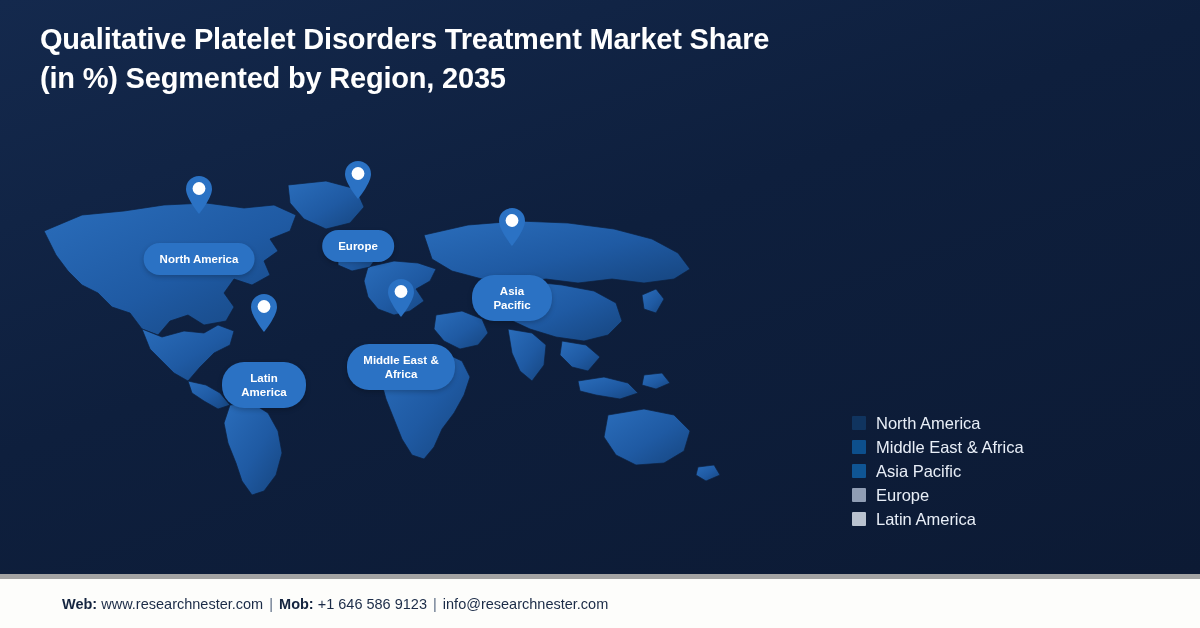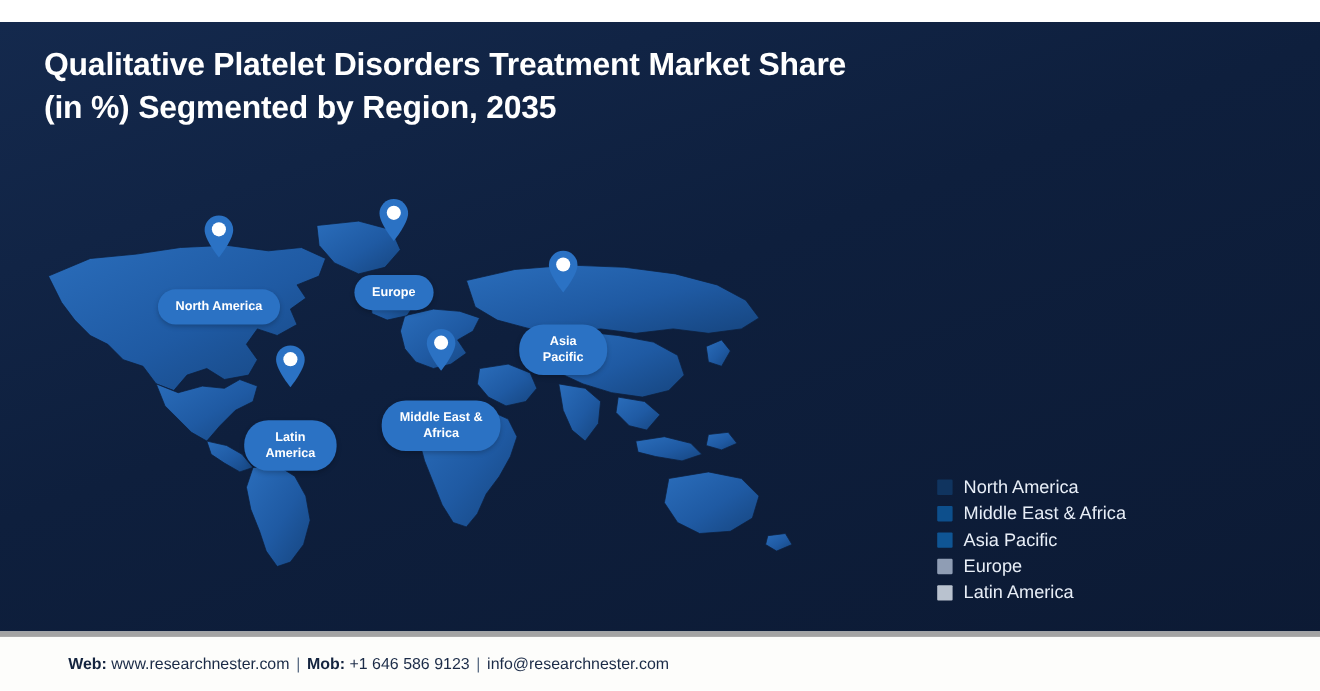--- a/index.html
+++ b/index.html
@@ -19,21 +19,20 @@
   }
   .panel {
     position: absolute;
     left: 0;
     top: 0;
     width: 1200px;
     height: 574px;
     background: #0f2040;
     background: linear-gradient(160deg, #14294d 0%, #0e1f3d 45%, #0c1a34 100%);
     overflow: hidden;
-    margin-top: 20px;
   }
 
   
   .title {
     position: absolute;
     left: 40px;
     top: 20px;
     width: 770px;
     color: #ffffff;
     font-size: 29px;

